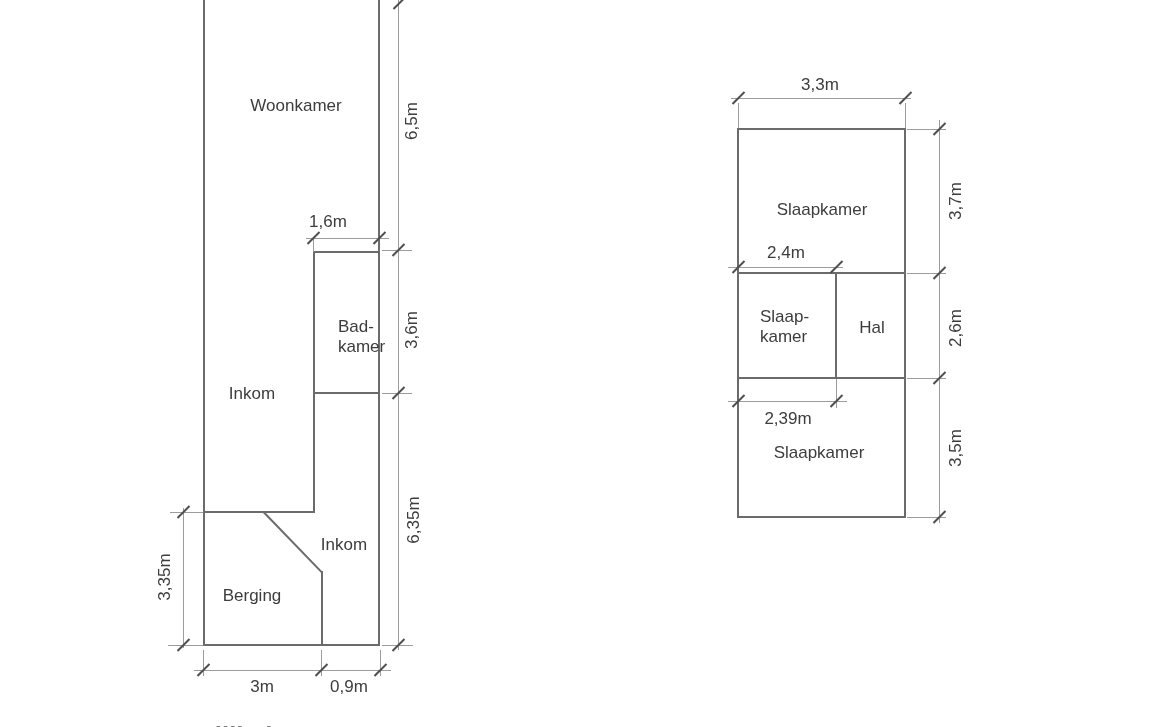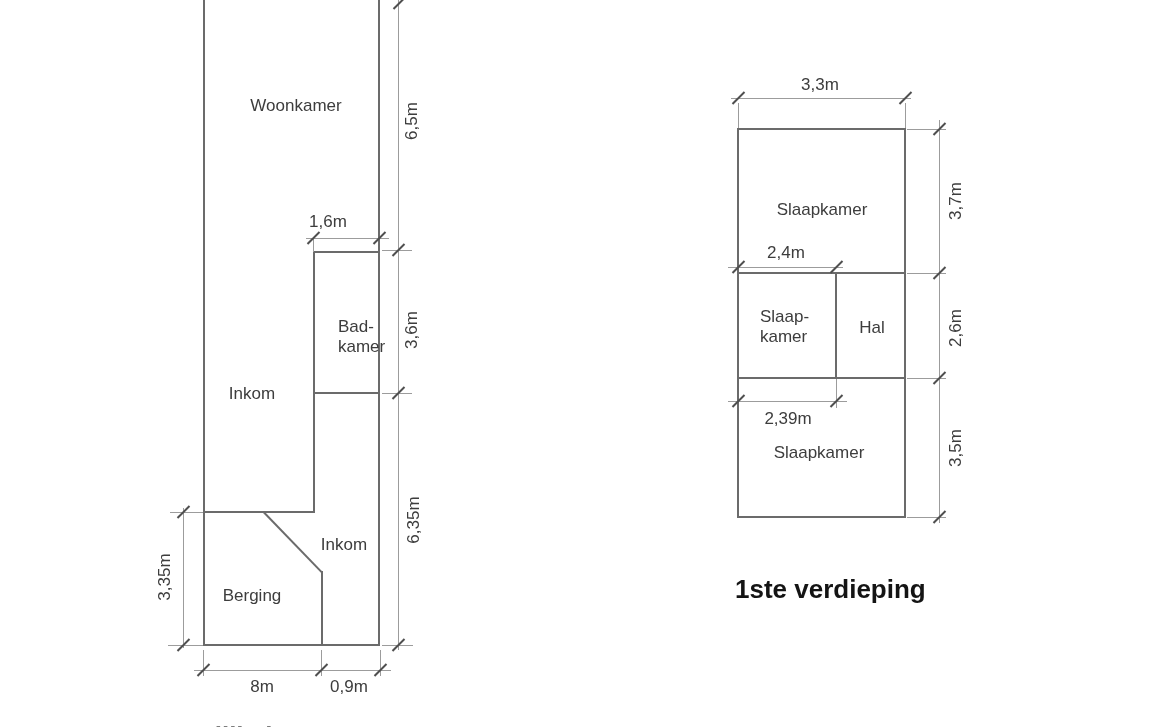--- a/index.html
+++ b/index.html
@@ -80,21 +80,21 @@
     <span class="line">kamer</span>
   </div>
   <div class="lbl c" style="left:344px;top:545px">Inkom</div>
   <div class="lbl c" style="left:252px;top:596px">Berging</div>
 
   <div class="lbl c" style="left:328px;top:222px">1,6m</div>
   <div class="lbl r" style="left:412px;top:121px">6,5m</div>
   <div class="lbl r" style="left:412px;top:330px">3,6m</div>
   <div class="lbl r" style="left:414px;top:520px">6,35m</div>
   <div class="lbl r" style="left:165px;top:577px">3,35m</div>
-  <div class="lbl c" style="left:262px;top:687px">8m</div>
+  <div class="lbl c" style="left:262px;top:687px">3m</div>
   <div class="lbl c" style="left:349px;top:687px">0,9m</div>
 
   <div class="title" style="left:180px;top:721px;opacity:.55">Gelijkvloers</div>
 
   <div class="wall wh" style="left:737px;top:128px;width:169px"></div>
   <div class="wall wv" style="left:737px;top:128px;height:390px"></div>
   <div class="wall wv" style="left:904px;top:128px;height:390px"></div>
   <div class="wall wh" style="left:737px;top:516px;width:169px"></div>
 
   <div class="wall wh" style="left:737px;top:272px;width:169px"></div>
@@ -134,15 +134,14 @@
   <div class="lbl c" style="left:872px;top:328px">Hal</div>
   <div class="lbl c" style="left:819px;top:453px">Slaapkamer</div>
 
   <div class="lbl c" style="left:820px;top:85px">3,3m</div>
   <div class="lbl c" style="left:786px;top:253px">2,4m</div>
   <div class="lbl c" style="left:788px;top:419px">2,39m</div>
   <div class="lbl r" style="left:956px;top:201px">3,7m</div>
   <div class="lbl r" style="left:956px;top:328px">2,6m</div>
   <div class="lbl r" style="left:956px;top:448px">3,5m</div>
 
-  <div class="title" style="left:735px;top:574px">1ste verdieping</div>
 
 </div>
 
 </body></html>

